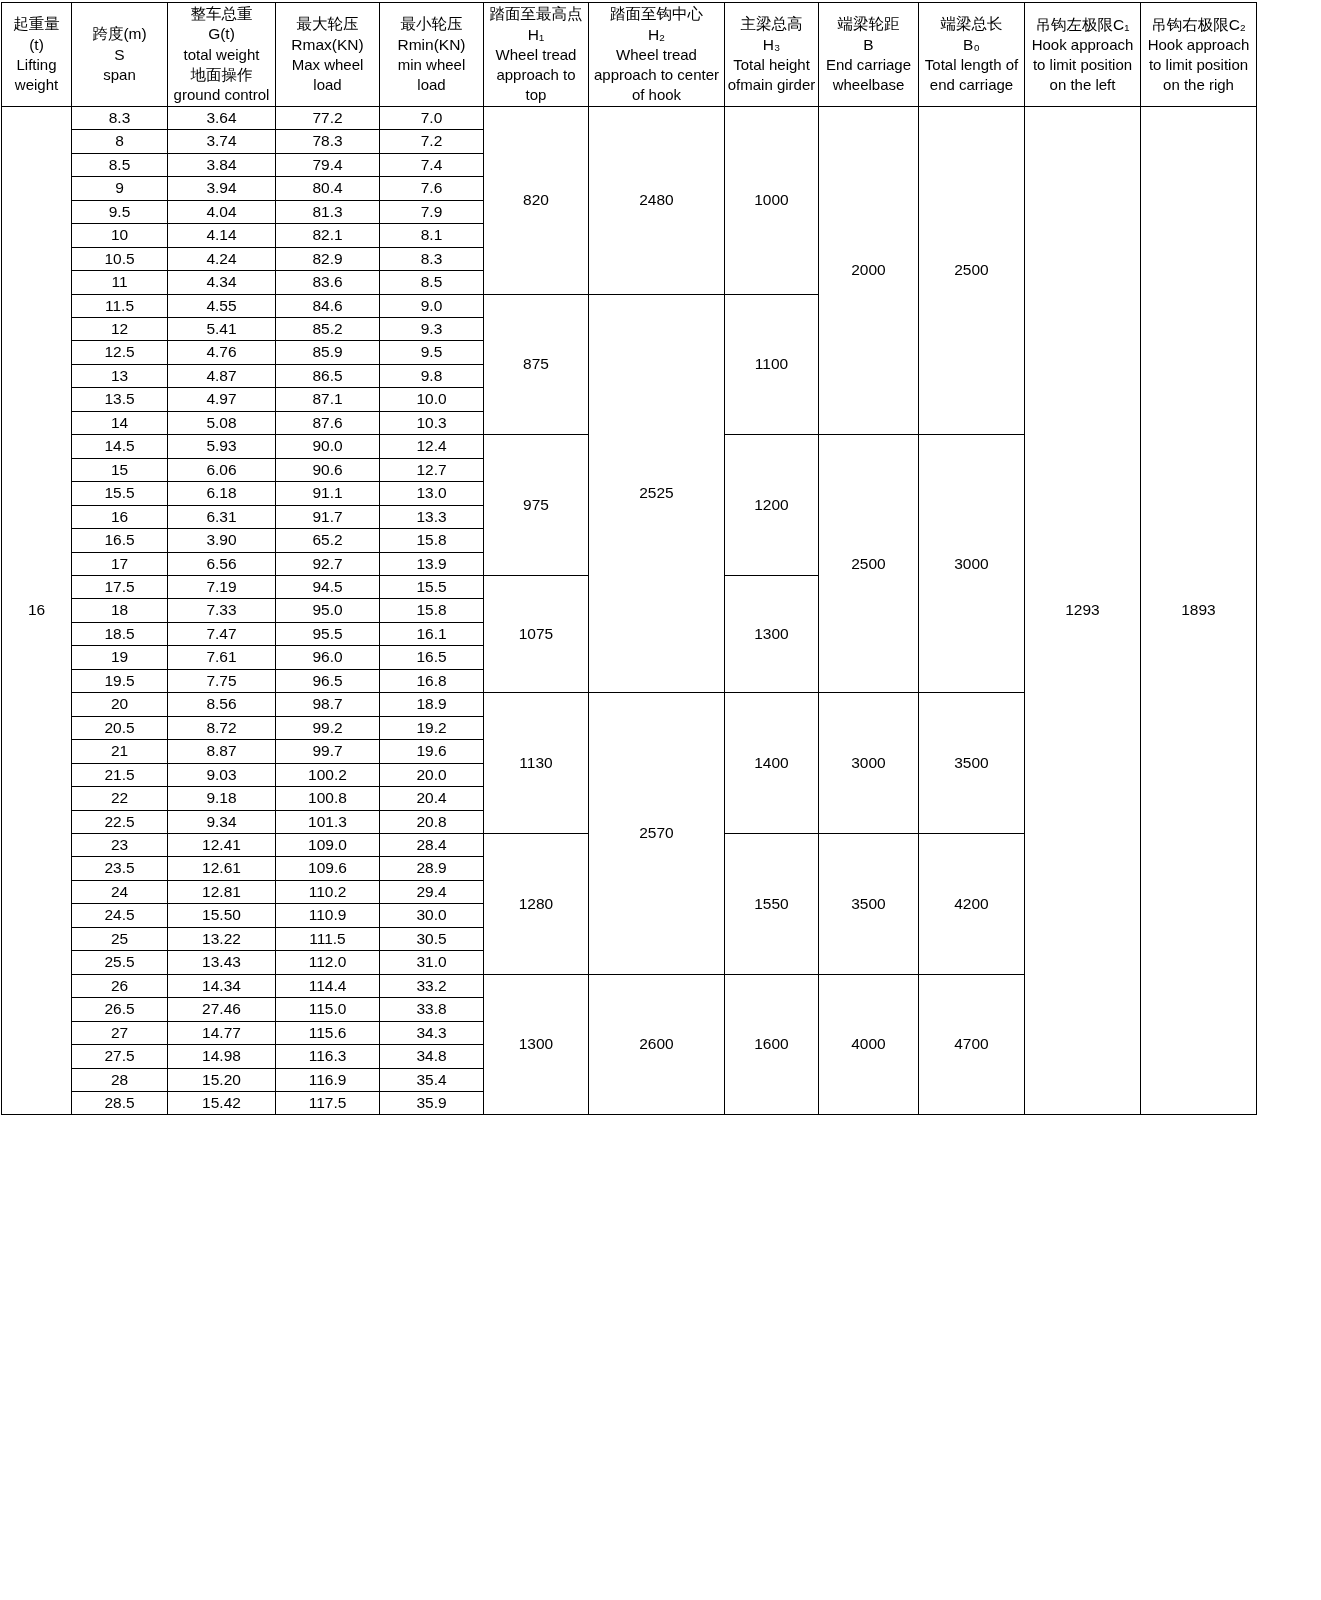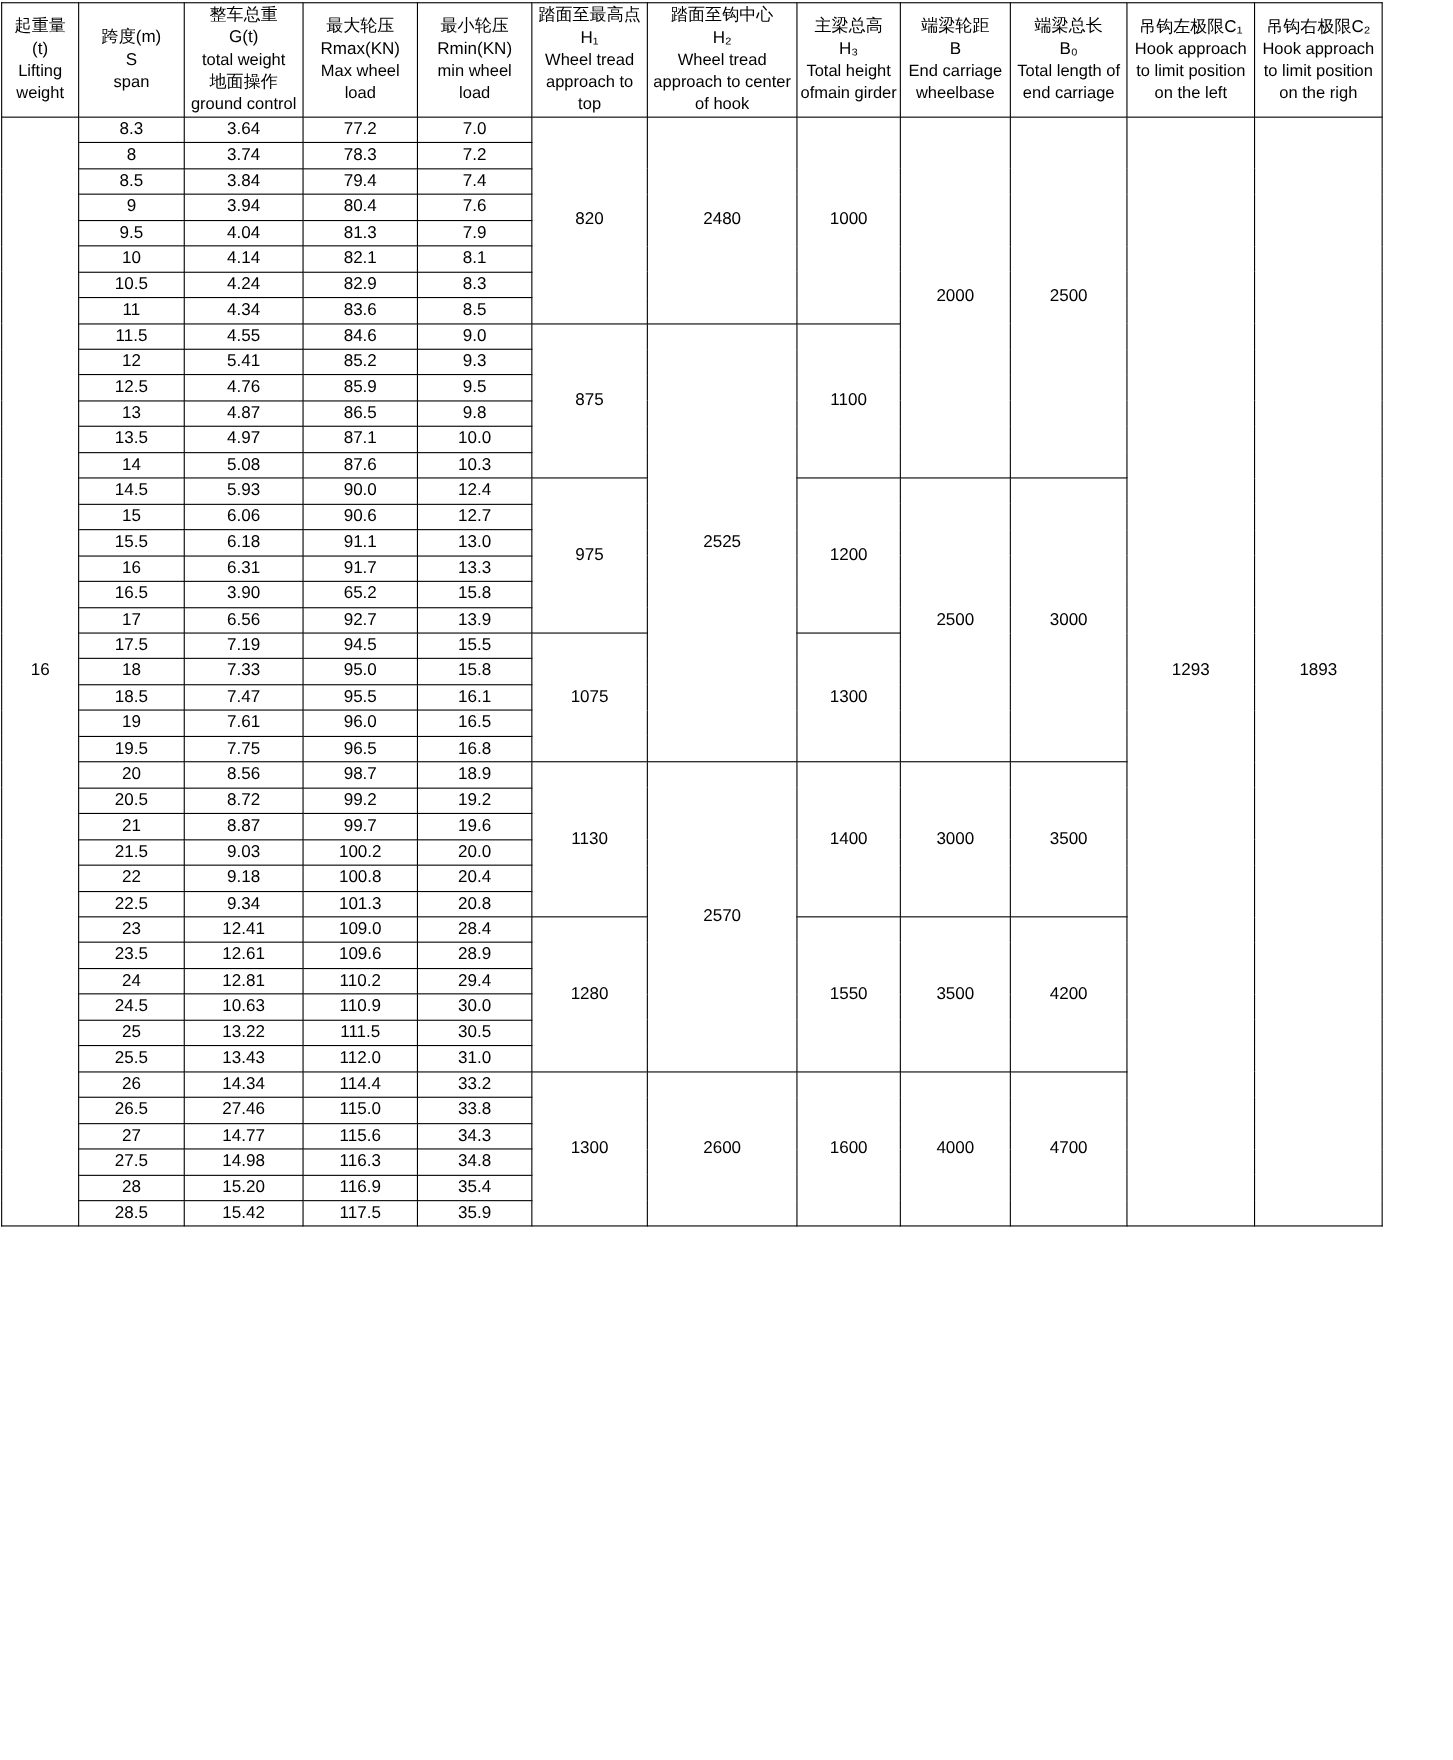--- a/index.html
+++ b/index.html
@@ -380,21 +380,21 @@
           <td class="num">28.9</td>
         </tr>
         <tr>
           <td class="num">24</td>
           <td class="num">12.81</td>
           <td class="num">110.2</td>
           <td class="num">29.4</td>
         </tr>
         <tr>
           <td class="num">24.5</td>
-          <td class="num">10.63</td>
+          <td class="num">15.50</td>
           <td class="num">110.9</td>
           <td class="num">30.0</td>
         </tr>
         <tr>
           <td class="num">25</td>
           <td class="num">13.22</td>
           <td class="num">111.5</td>
           <td class="num">30.5</td>
         </tr>
         <tr>

